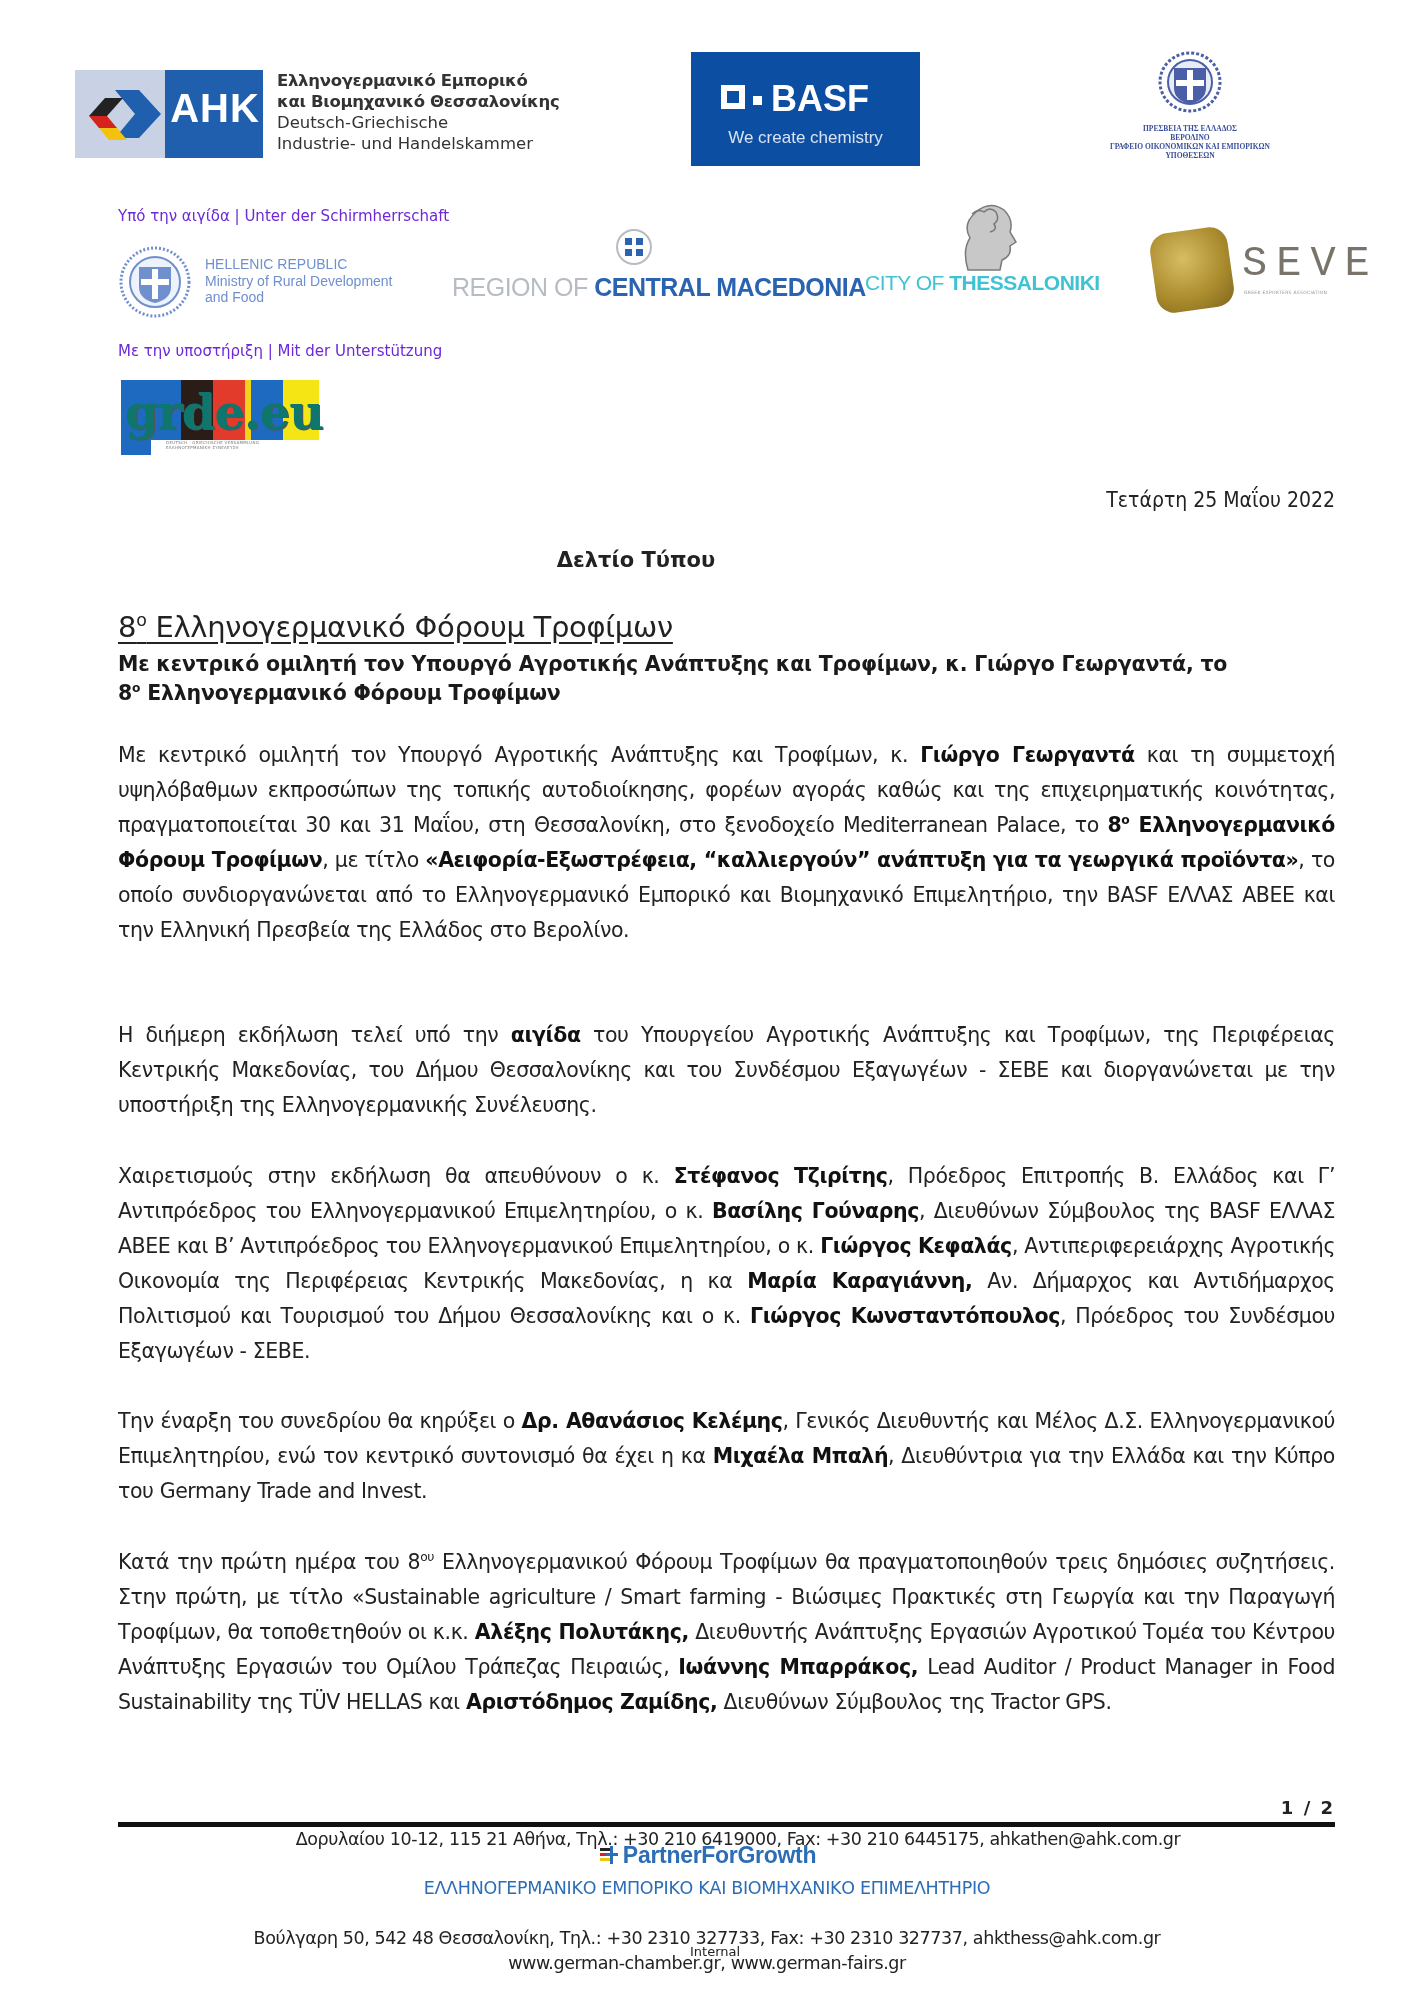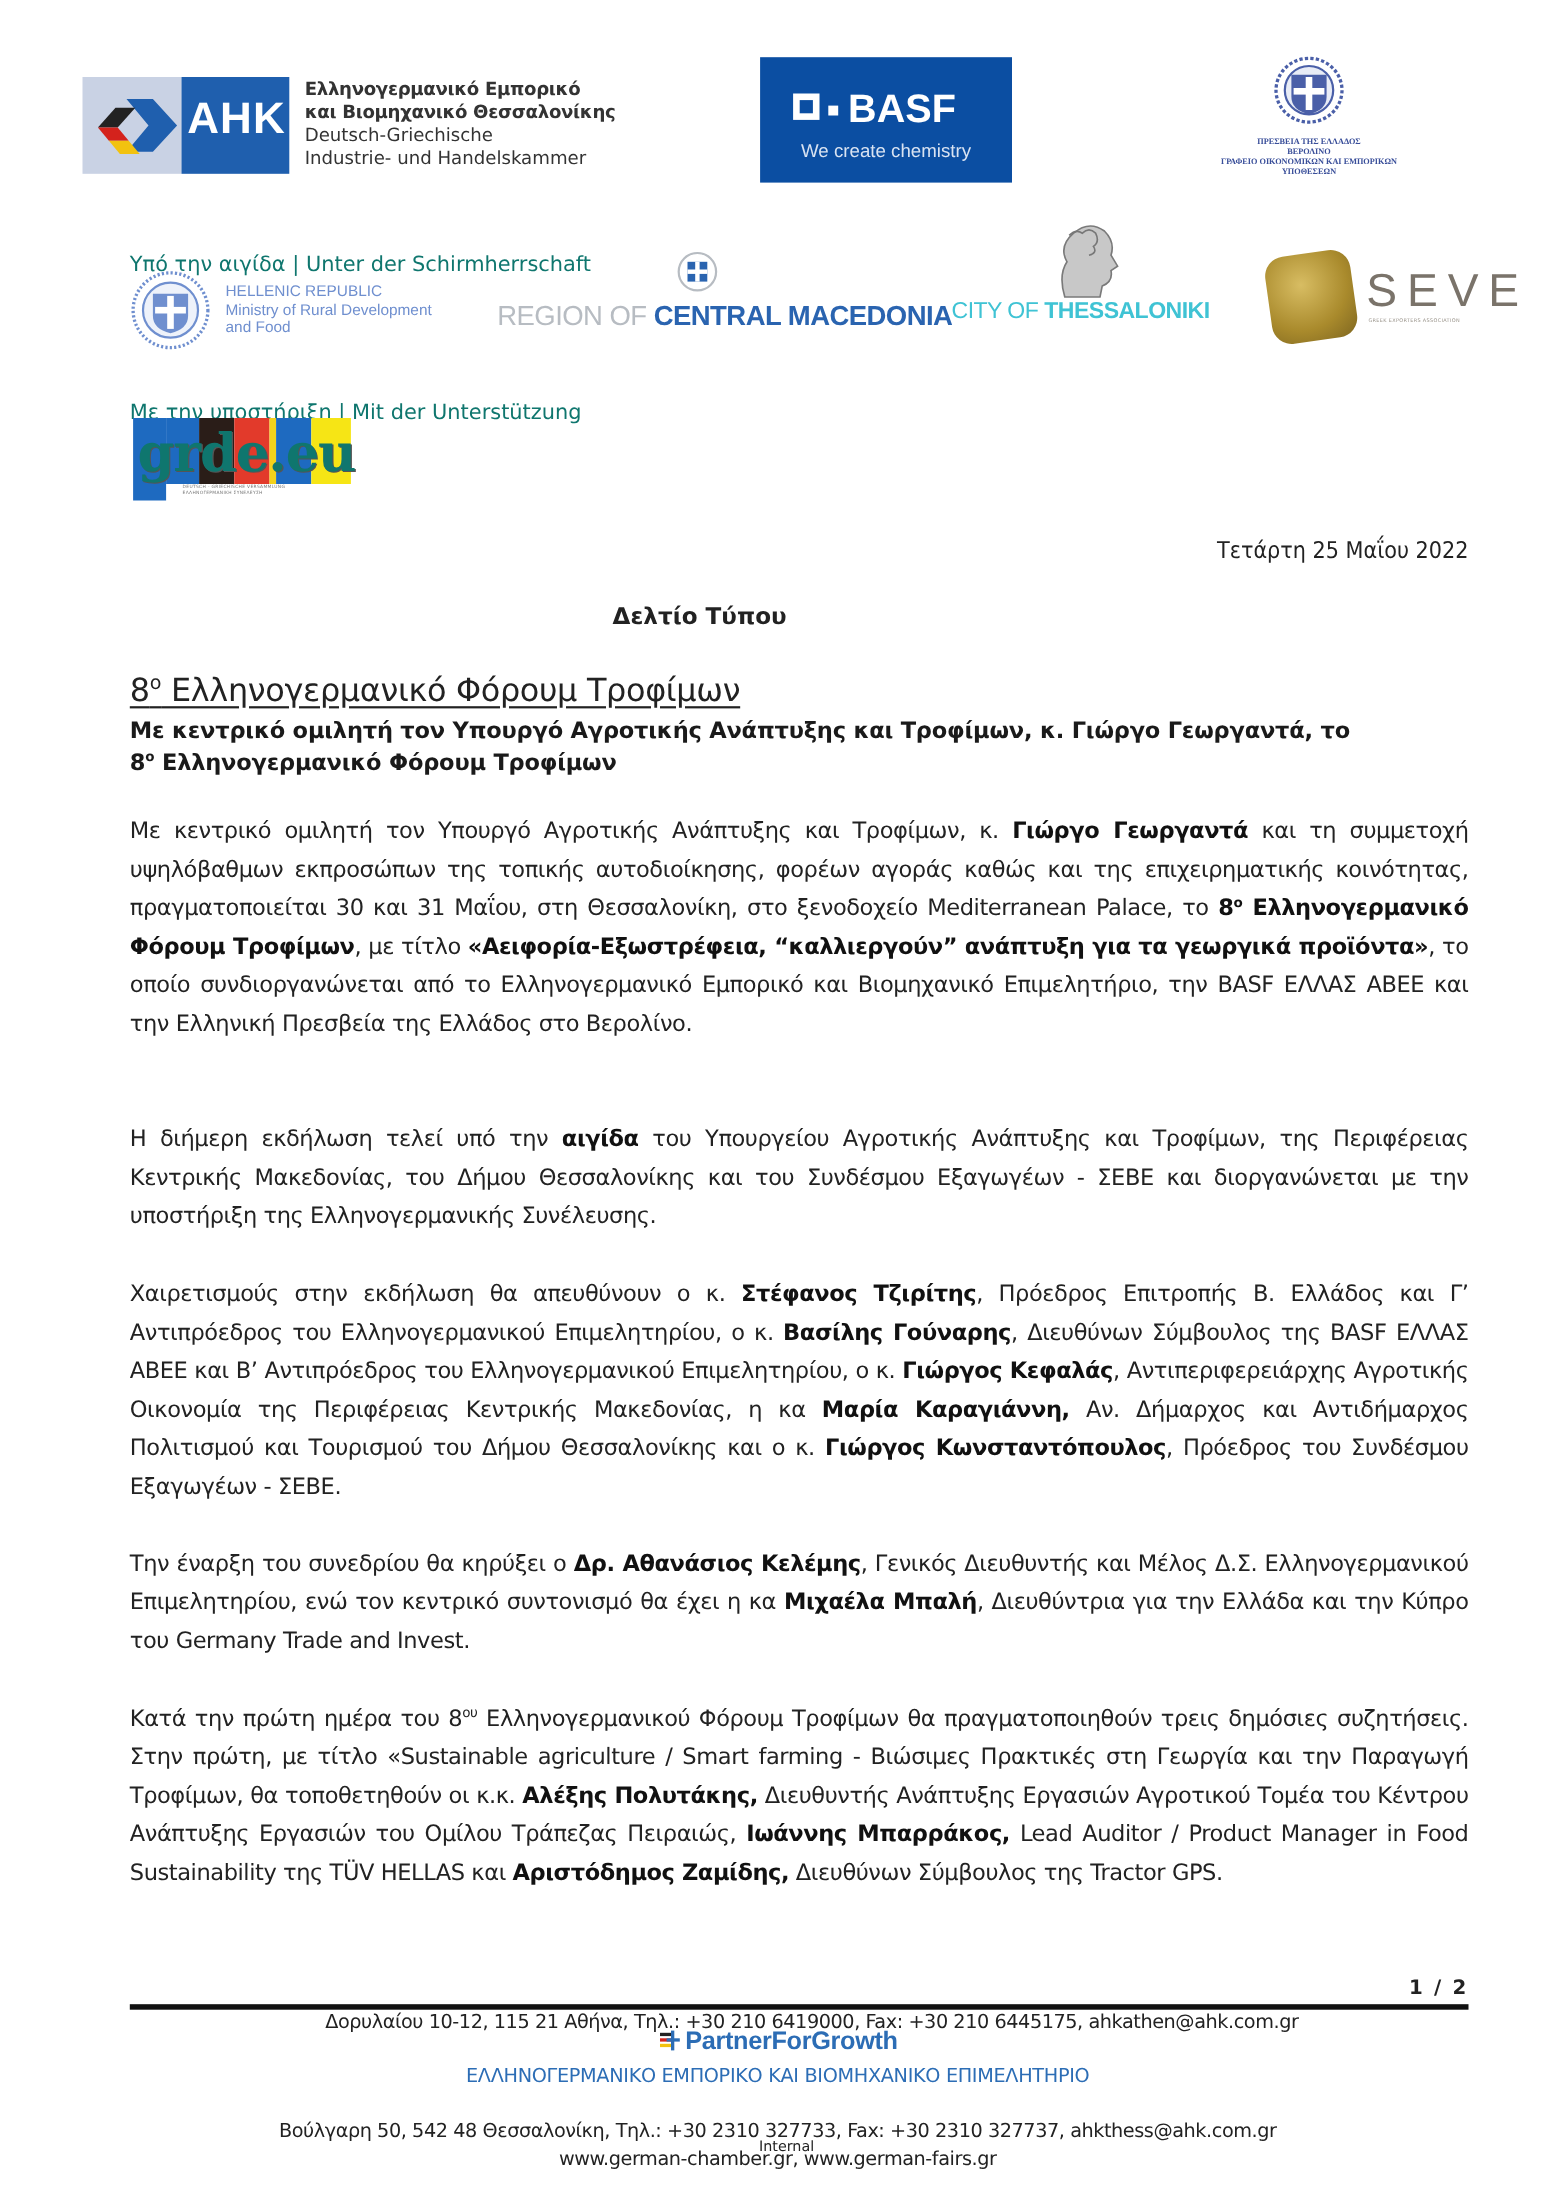--- a/index.html
+++ b/index.html
@@ -21,34 +21,34 @@
   .basf-sq2 { position: absolute; left: 62px; top: 44px; width: 9px; height: 9px; background: #fff; }
   .basf-word { position: absolute; left: 80px; top: 26px; font-family: "Liberation Sans", sans-serif; font-weight: bold; font-size: 36px; }
   .basf-tag { position: absolute; left: 0; width: 229px; top: 76px; text-align: center; font-family: "Liberation Sans", sans-serif;
               font-size: 17px; color: #d9e3f2; }
 
   .emb-wrap { left: 1060px; top: 50px; width: 260px; text-align: center; }
   .emb-seal { margin: 0 auto; width: 66px; height: 64px; }
   .emb-text { font-family: "Liberation Serif", serif; font-size: 7.5px; line-height: 9px; color: #3a4f9a; margin-top: 6px; font-weight: bold; }
 
   
-  .lbl { font-size: 19px; color: #0f766e; margin-top: 22px; }
+  .lbl { font-size: 15px; color: #6d28d9; }
   .patr-label { left: 118px; top: 207px; }
   .min-seal { left: 118px; top: 245px; width: 74px; height: 74px; }
   .min-text { left: 205px; top: 256px; font-family: "Liberation Sans", sans-serif; font-size: 14px; line-height: 16.5px; color: #6f8fcf; }
   .rcm-emb { left: 615px; top: 228px; width: 38px; height: 38px; }
   .rcm-text { left: 452px; top: 273px; font-family: "Liberation Sans", sans-serif; font-size: 25px; letter-spacing: -0.5px; }
   .rcm-text .light { color: #b7bcc2; }
   .rcm-text .bold { color: #2a64b0; font-weight: bold; }
   .cth-head { left: 948px; top: 200px; width: 70px; height: 72px; }
   .cth-text { left: 865px; top: 271px; font-family: "Liberation Sans", sans-serif; font-size: 21px; color: #3fc3d4; letter-spacing: -0.5px; }
   .cth-text .bold { font-weight: bold; }
   .seve-coin { left: 1153px; top: 230px; width: 78px; height: 80px; border-radius: 18px;
                background: radial-gradient(circle at 40% 35%, #d8bd63, #a98a2c 60%, #7e6620); transform: rotate(-8deg); }
-  .seve-text { left: 1242px; top: 240px; font-family: Liberation Sans, sans-serif; font-size: 42px; letter-spacing: 9px; color: #7a736a; font-weight: 300; }
+  .seve-text { left: 1242px; top: 240px; font-family: Liberation Mono, monospace; font-size: 42px; letter-spacing: 9px; color: #7a736a; font-weight: 300; }
   .seve-sub { left: 1244px; top: 290px; font-size: 4.5px; color: #9a948b; letter-spacing: 0.3px; }
 
   
   .supp-label { left: 118px; top: 342px; }
   .grde { left: 121px; top: 380px; width: 200px; height: 75px; }
   .grde .blk { position: absolute; top: 0; height: 60px; }
   .grde-word { position: absolute; left: 4px; top: 4px; font-family: "DejaVu Serif", serif; font-weight: bold; font-size: 48px;
                color: #0f766e; letter-spacing: -1px; text-shadow: 1px 1px 0 #555; }
   .grde-sub { position: absolute; left: 45px; top: 60px; font-size: 4px; line-height: 5px; color: #777; letter-spacing: 0.3px; }
 

